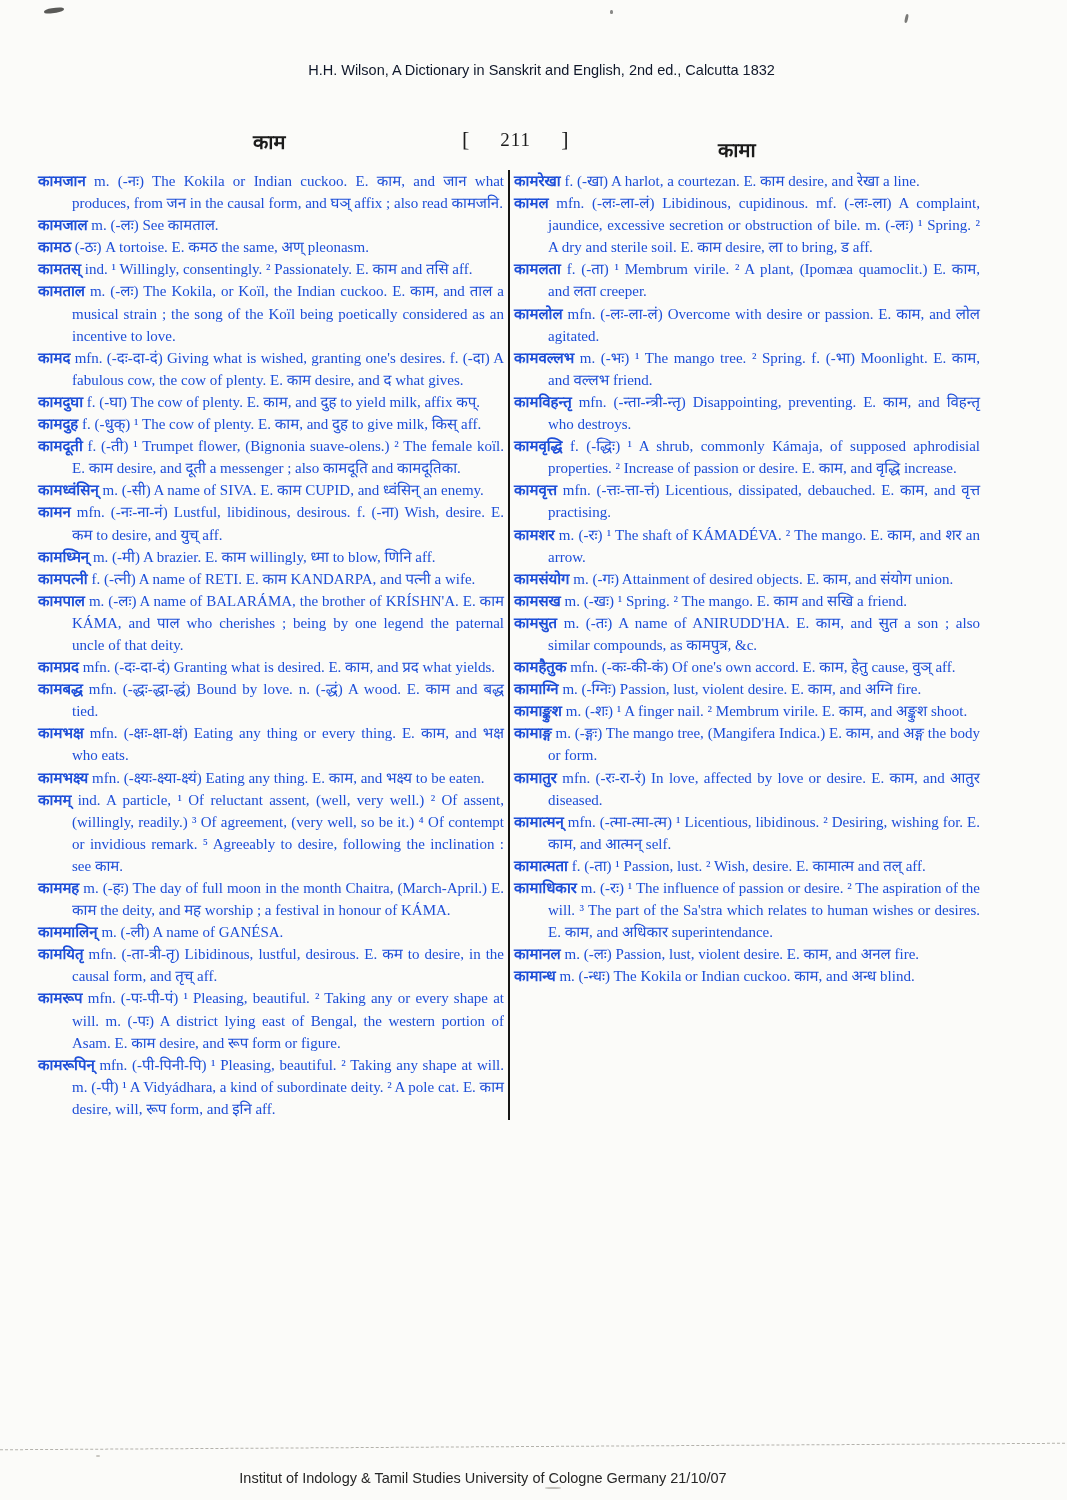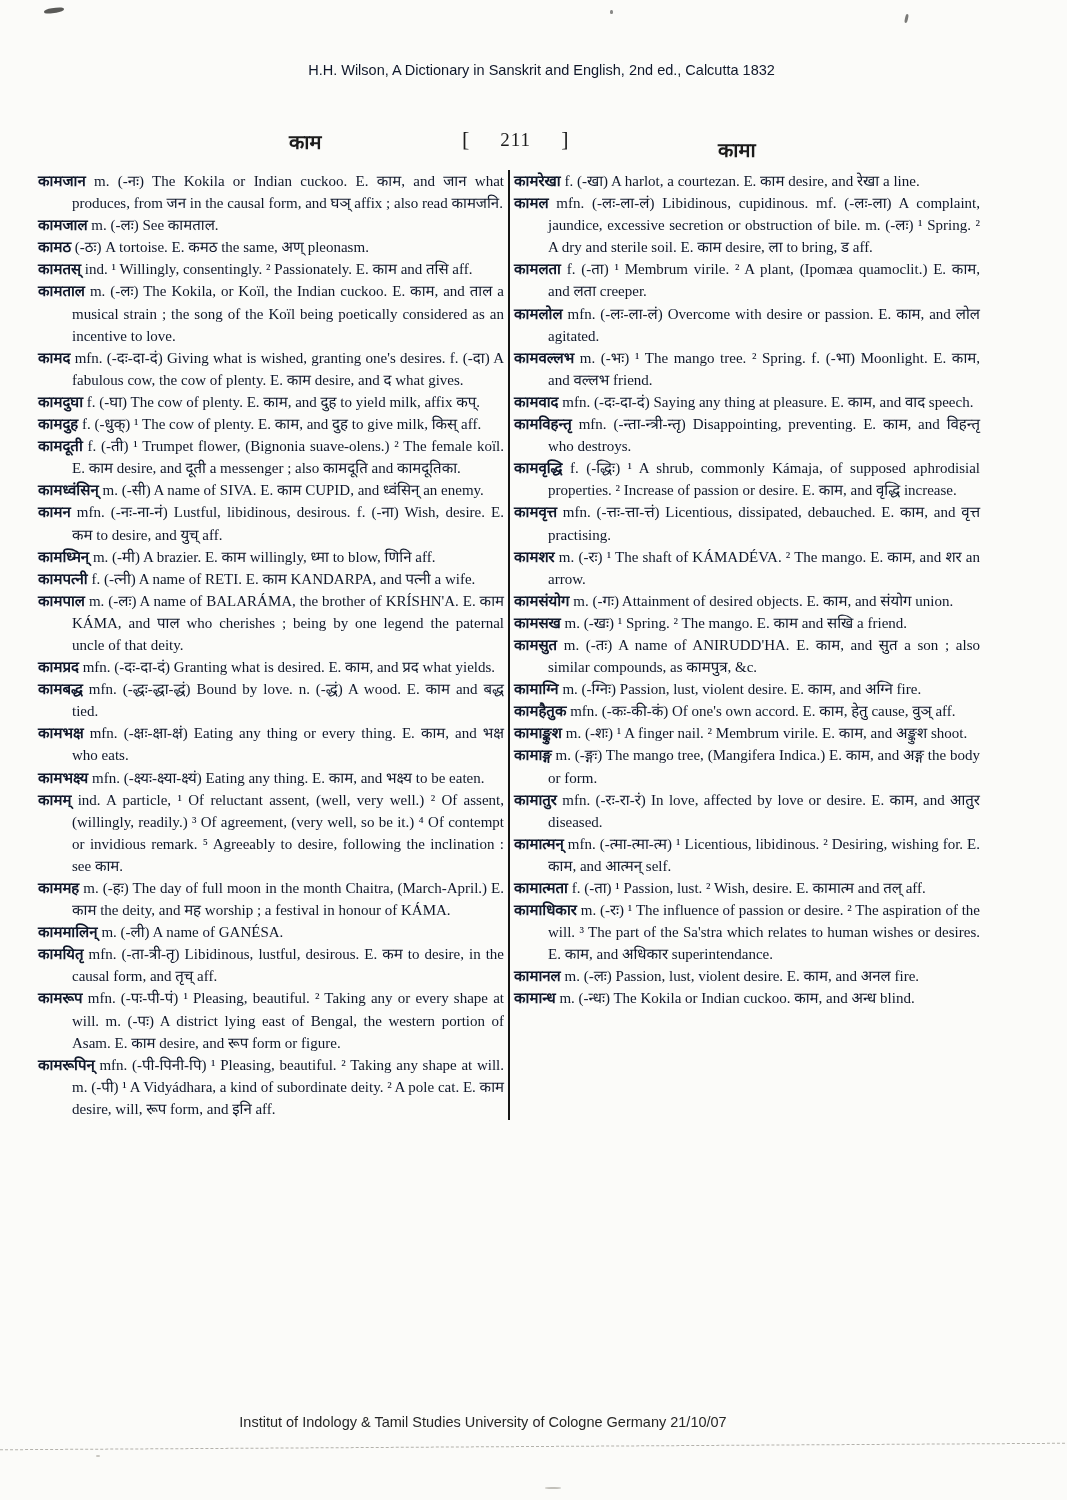--- a/index.html
+++ b/index.html
@@ -6,38 +6,38 @@
   body{
     width:1067px;height:1500px;position:relative;overflow:hidden;
     background:#fbfbf9;color:#1c1c1c;
     font-family:"Liberation Serif", serif;
   }
   .citation{
     position:absolute;top:62px;left:0;width:1067px;text-align:center;
     font-family:"Liberation Sans", sans-serif;font-size:14.5px;color:#0f172a;padding-left:8px;
   }
   .page-head{position:absolute;top:126px;left:0;width:1067px;height:30px;}
-  .hw-left{position:absolute;left:253px;top:2px;font-weight:bold;font-size:20px;margin-left:36px;}
+  .hw-left{position:absolute;left:253px;top:2px;font-weight:bold;font-size:20px;}
   .hw-right{position:absolute;left:718px;top:2px;font-weight:bold;font-size:20px;margin-top:8px;}
   .pageno{position:absolute;left:462px;top:0;font-size:20px;letter-spacing:1px;}
   .pageno .br{font-size:22px;}
   .pageno .num{margin:0 30px;font-size:19px;}
   .cols{
     position:absolute;left:38px;top:170px;display:flex;align-items:flex-start;
   }
   .col{width:466px;}
   .divider{width:2px;background:#161616;margin:0 4px;align-self:stretch;}
   p.entry{
     margin:0;padding-left:34px;text-indent:-34px;
     font-size:15px;line-height:22.1px;text-align:justify;
-    color:#0f172a;
+    color:#1d4ed8;
   }
   p.entry .hw{font-weight:bold;}
   .footer-line{
-    position:absolute;top:1414px;left:0;width:966px;text-align:center;
+    position:absolute;top:1470px;left:0;width:966px;text-align:center;
     font-family:"Liberation Sans", sans-serif;font-size:14.5px;color:#262626;
   }
   .scratch{
     position:absolute;top:1446px;left:-10px;width:1090px;height:0;
     border-top:1px dashed #b4b2ac;transform:rotate(-0.35deg);
   }
   .speck{position:absolute;background:#5a5a58;border-radius:40%;}
   .speck.s1{left:44px;top:8px;width:20px;height:5px;transform:rotate(-8deg);}
   .speck.s2{left:905px;top:14px;width:3px;height:9px;transform:rotate(12deg);background:#7a7a78;}
   .speck.s3{left:610px;top:10px;width:3px;height:4px;background:#8a8a88;}
@@ -82,30 +82,29 @@
       <p class="entry"><span class="hw">कामरूप</span><span> mfn. (-पः-पी-पं) ¹ Pleasing, beautiful. ² Taking any or every shape at will. m. (-पः) A district lying east of Bengal, the western portion of Asam. E. काम desire, and रूप form or figure.</span></p>
       <p class="entry"><span class="hw">कामरूपिन्</span><span> mfn. (-पी-पिनी-पि) ¹ Pleasing, beautiful. ² Taking any shape at will. m. (-पी) ¹ A Vidyádhara, a kind of subordinate deity. ² A pole cat. E. काम desire, will, रूप form, and इनि aff.</span></p>
     </div>
   <div class="divider"></div>
   <div class="col" id="col-right">
       <p class="entry"><span class="hw">कामरेखा</span><span> f. (-खा) A harlot, a courtezan. E. काम desire, and रेखा a line.</span></p>
       <p class="entry"><span class="hw">कामल</span><span> mfn. (-लः-ला-लं) Libidinous, cupidinous. mf. (-लः-ला) A complaint, jaundice, excessive secretion or obstruction of bile. m. (-लः) ¹ Spring. ² A dry and sterile soil. E. काम desire, ला to bring, ड aff.</span></p>
       <p class="entry"><span class="hw">कामलता</span><span> f. (-ता) ¹ Membrum virile. ² A plant, (Ipomæa quamoclit.) E. काम, and लता creeper.</span></p>
       <p class="entry"><span class="hw">कामलोल</span><span> mfn. (-लः-ला-लं) Overcome with desire or passion. E. काम, and लोल agitated.</span></p>
       <p class="entry"><span class="hw">कामवल्लभ</span><span> m. (-भः) ¹ The mango tree. ² Spring. f. (-भा) Moonlight. E. काम, and वल्लभ friend.</span></p>
-      <p class="entry"><span class="hw">कामवाद</span><span> mfn. (-दः-दा-दं) Saying any thing at pleasure. E. काम, and वाद speech.</span></p>
       <p class="entry"><span class="hw">कामविहन्तृ</span><span> mfn. (-न्ता-न्त्री-न्तृ) Disappointing, preventing. E. काम, and विहन्तृ who destroys.</span></p>
       <p class="entry"><span class="hw">कामवृद्धि</span><span> f. (-द्धिः) ¹ A shrub, commonly Kámaja, of supposed aphrodisial properties. ² Increase of passion or desire. E. काम, and वृद्धि increase.</span></p>
       <p class="entry"><span class="hw">कामवृत्त</span><span> mfn. (-त्तः-त्ता-त्तं) Licentious, dissipated, debauched. E. काम, and वृत्त practising.</span></p>
       <p class="entry"><span class="hw">कामशर</span><span> m. (-रः) ¹ The shaft of KÁMADÉVA. ² The mango. E. काम, and शर an arrow.</span></p>
       <p class="entry"><span class="hw">कामसंयोग</span><span> m. (-गः) Attainment of desired objects. E. काम, and संयोग union.</span></p>
       <p class="entry"><span class="hw">कामसख</span><span> m. (-खः) ¹ Spring. ² The mango. E. काम and सखि a friend.</span></p>
       <p class="entry"><span class="hw">कामसुत</span><span> m. (-तः) A name of ANIRUDD'HA. E. काम, and सुत a son ; also similar compounds, as कामपुत्र, &amp;c.</span></p>
+      <p class="entry"><span class="hw">कामहैतुक</span><span> mfn. (-कः-की-कं) Of one's own accord. E. काम, हेतु cause, वुञ् aff.</span></p>
       <p class="entry"><span class="hw">कामाग्नि</span><span> m. (-ग्निः) Passion, lust, violent desire. E. काम, and अग्नि fire.</span></p>
-      <p class="entry"><span class="hw">कामहैतुक</span><span> mfn. (-कः-की-कं) Of one's own accord. E. काम, हेतु cause, वुञ् aff.</span></p>
       <p class="entry"><span class="hw">कामाङ्कुश</span><span> m. (-शः) ¹ A finger nail. ² Membrum virile. E. काम, and अङ्कुश shoot.</span></p>
       <p class="entry"><span class="hw">कामाङ्ग</span><span> m. (-ङ्गः) The mango tree, (Mangifera Indica.) E. काम, and अङ्ग the body or form.</span></p>
       <p class="entry"><span class="hw">कामातुर</span><span> mfn. (-रः-रा-रं) In love, affected by love or desire. E. काम, and आतुर diseased.</span></p>
       <p class="entry"><span class="hw">कामात्मन्</span><span> mfn. (-त्मा-त्मा-त्म) ¹ Licentious, libidinous. ² Desiring, wishing for. E. काम, and आत्मन् self.</span></p>
       <p class="entry"><span class="hw">कामात्मता</span><span> f. (-ता) ¹ Passion, lust. ² Wish, desire. E. कामात्म and तल् aff.</span></p>
       <p class="entry"><span class="hw">कामाधिकार</span><span> m. (-रः) ¹ The influence of passion or desire. ² The aspiration of the will. ³ The part of the Sa'stra which relates to human wishes or desires. E. काम, and अधिकार superintendance.</span></p>
       <p class="entry"><span class="hw">कामानल</span><span> m. (-लः) Passion, lust, violent desire. E. काम, and अनल fire.</span></p>
       <p class="entry"><span class="hw">कामान्ध</span><span> m. (-न्धः) The Kokila or Indian cuckoo. काम, and अन्ध blind.</span></p>
     </div>
 </div>

